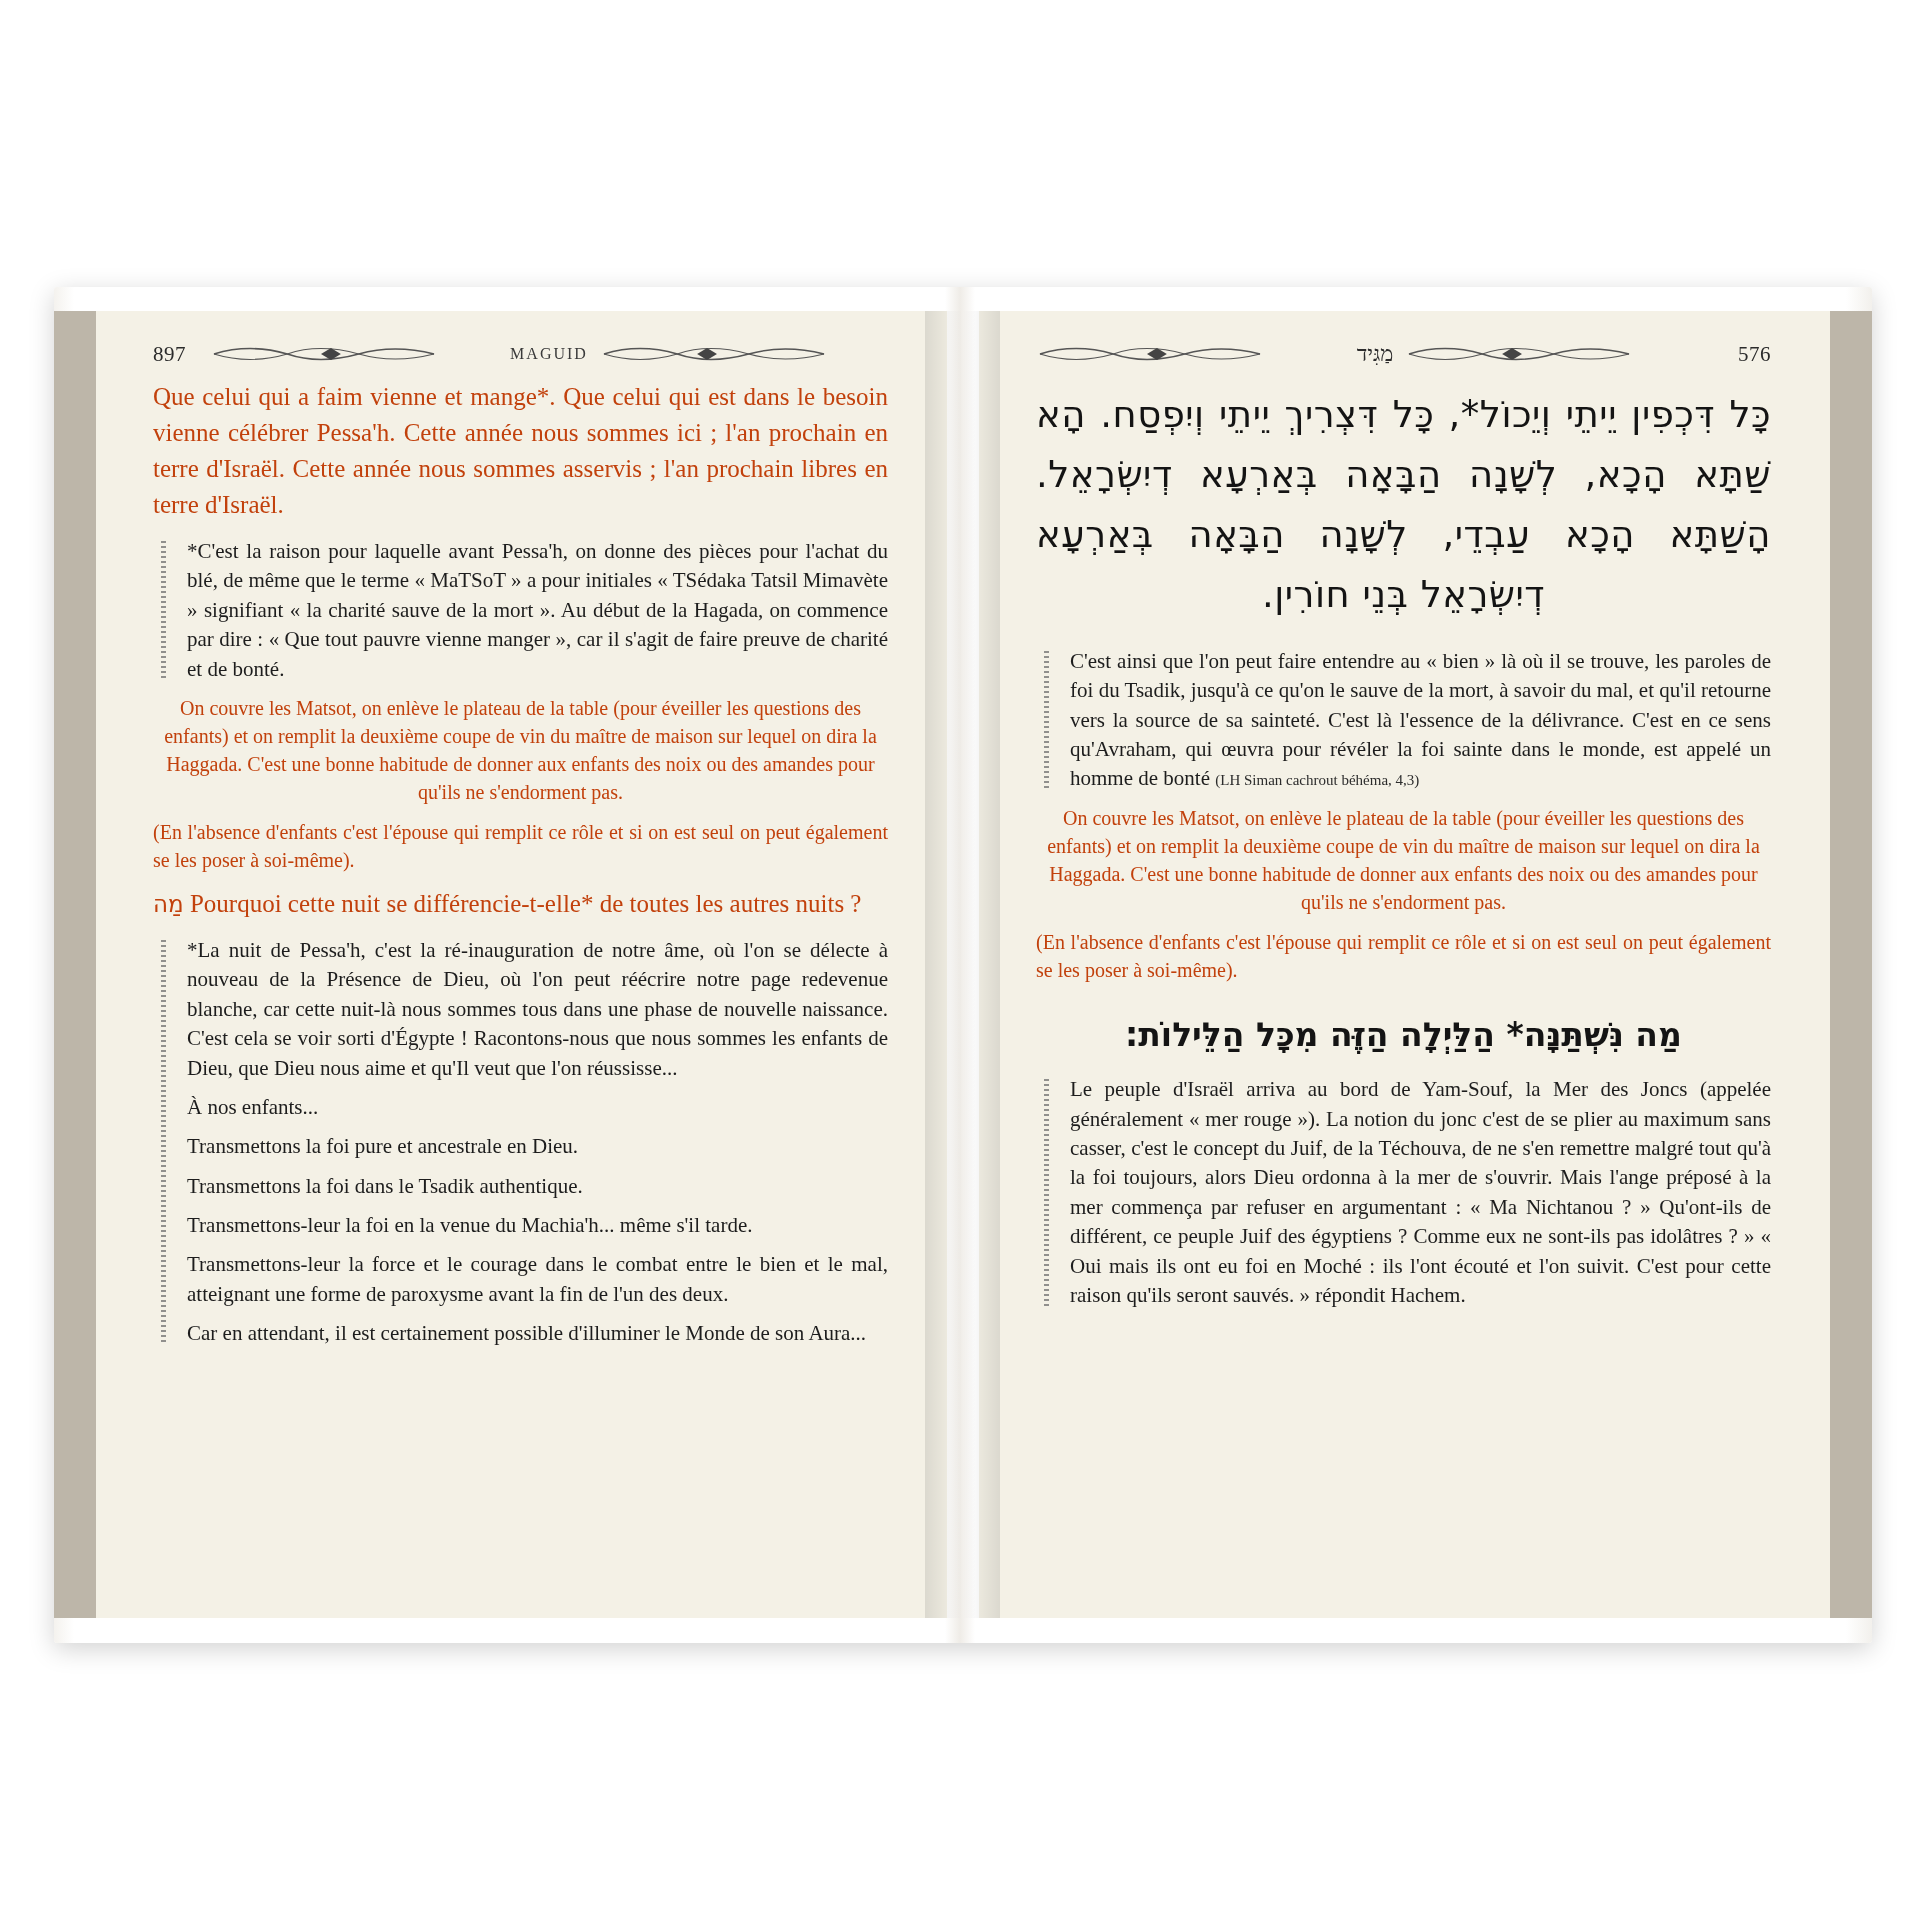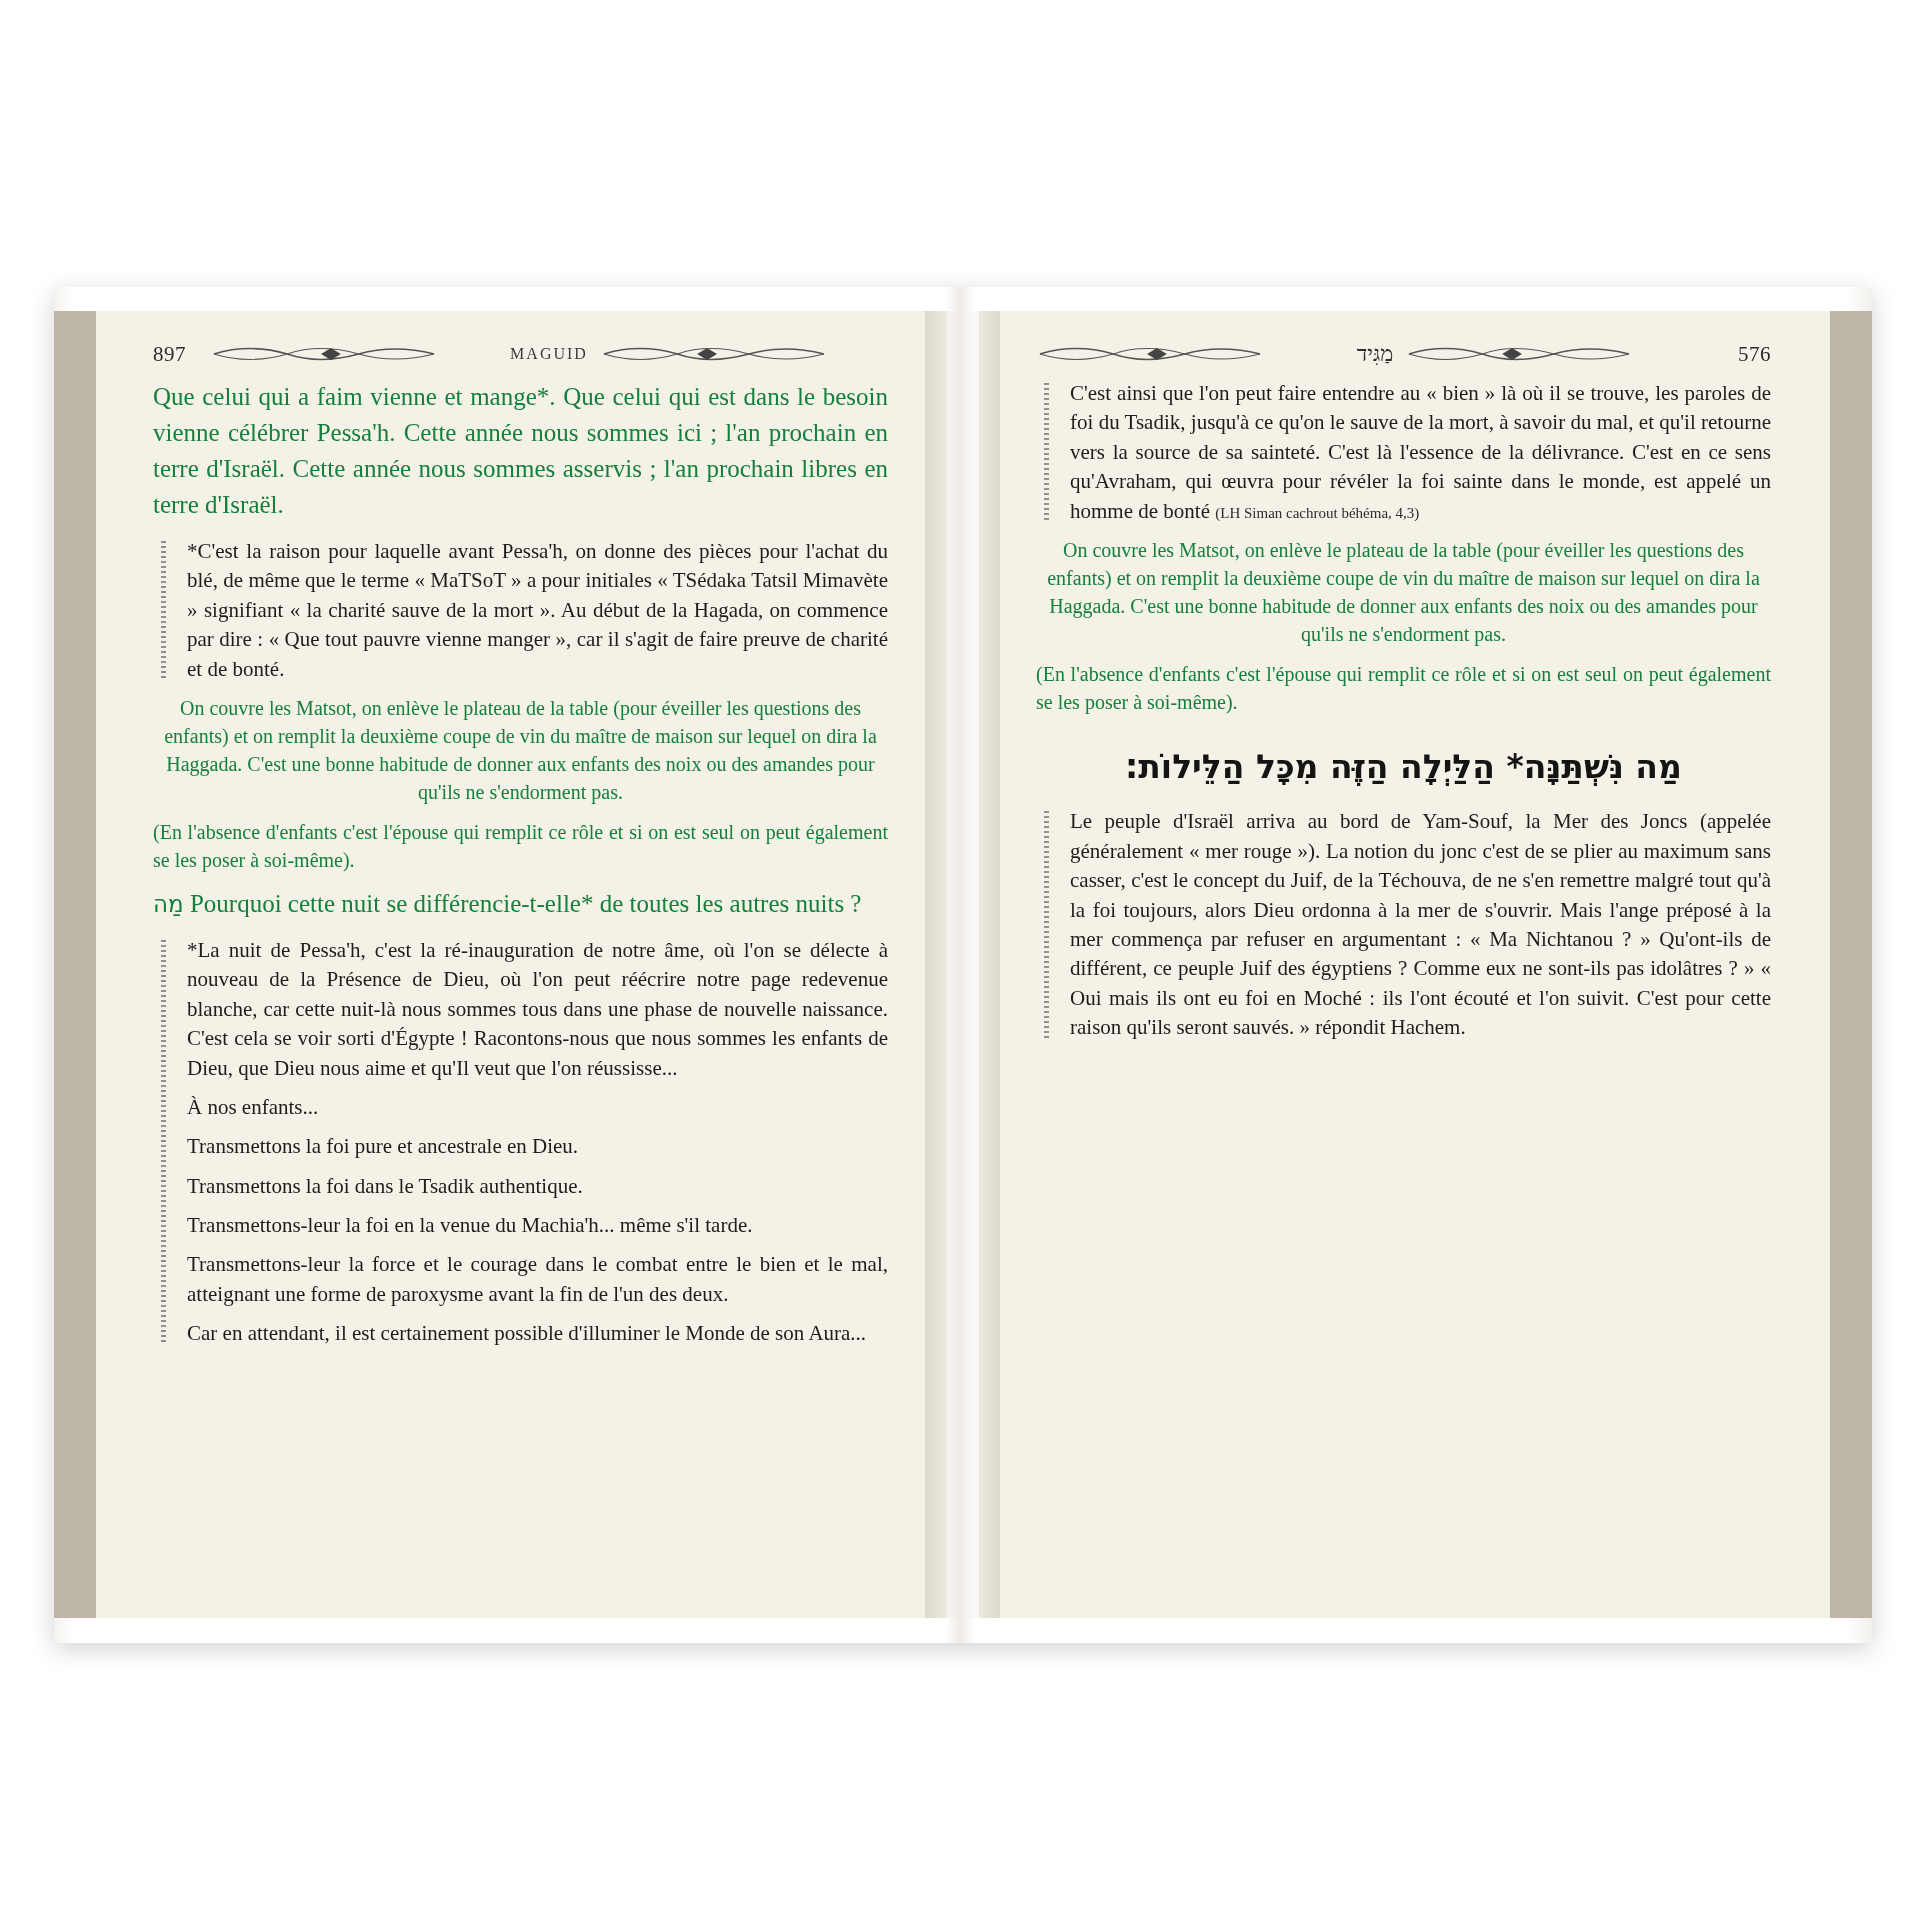--- a/index.html
+++ b/index.html
@@ -113,21 +113,21 @@
     flex: 1;
     height: 26px;
     position: relative;
     overflow: hidden;
   }
   .rule svg { display: block; }
 
   
   .fr {
     font-family: "Liberation Serif", serif;
-    color: #15803d;
+    color: #c2410c;
     text-align: justify;
     font-size: 22px;
     line-height: 1.42;
     margin: 0 0 12px 0;
   }
   .fr.lead {
     font-size: 25px;
     line-height: 1.44;
     margin-bottom: 14px;
   }
@@ -273,20 +273,21 @@
       <div class="rule">
         <svg width="228" height="26" viewBox="0 0 230 26">
           <path d="M4 13 Q40 2 78 13 Q110 24 150 13 Q186 3 226 13" fill="none" stroke="#555" stroke-width="1.6"></path>
           <path d="M4 13 Q40 24 78 13 Q110 2 150 13 Q186 23 226 13" fill="none" stroke="#555" stroke-width="1.1"></path>
           <path d="M98 13 l10 -6 l10 6 l-10 6 z" fill="#444"></path>
         </svg>
       </div>
       <div class="folio" style="text-align:right">576</div>
     </div>
 
+    <p class="he-big">כָּל דִּכְפִין יֵיתֵי וְיֵכוֹל*, כָּל דִּצְרִיךְ יֵיתֵי וְיִפְסַח. הָא שַׁתָּא הָכָא, לְשָׁנָה הַבָּאָה בְּאַרְעָא דְיִשְׂרָאֵל. הָשַׁתָּא הָכָא עַבְדֵי, לְשָׁנָה הַבָּאָה בְּאַרְעָא דְיִשְׂרָאֵל בְּנֵי חוֹרִין.</p>
 
     <div class="comment">
       <p>
         <span>C'est ainsi que l'on peut faire entendre au « bien » là où il se trouve, les paroles de foi du Tsadik, jusqu'à ce qu'on le sauve de la mort, à savoir du mal, et qu'il retourne vers la source de sa sainteté. C'est là l'essence de la délivrance. C'est en ce sens qu'Avraham, qui œuvra pour révéler la foi sainte dans le monde, est appelé un homme de bonté</span>
         <span class="src">(LH Siman cachrout béhéma, 4,3)</span>
       </p>
     </div>
 
     <p class="fr small center">On couvre les Matsot, on enlève le plateau de la table (pour éveiller les questions des enfants) et on remplit la deuxième coupe de vin du maître de maison sur lequel on dira la Haggada. C'est une bonne habitude de donner aux enfants des noix ou des amandes pour qu'ils ne s'endorment pas.</p>
     <p class="fr small">(En l'absence d'enfants c'est l'épouse qui remplit ce rôle et si on est seul on peut également se les poser à soi-même).</p>

